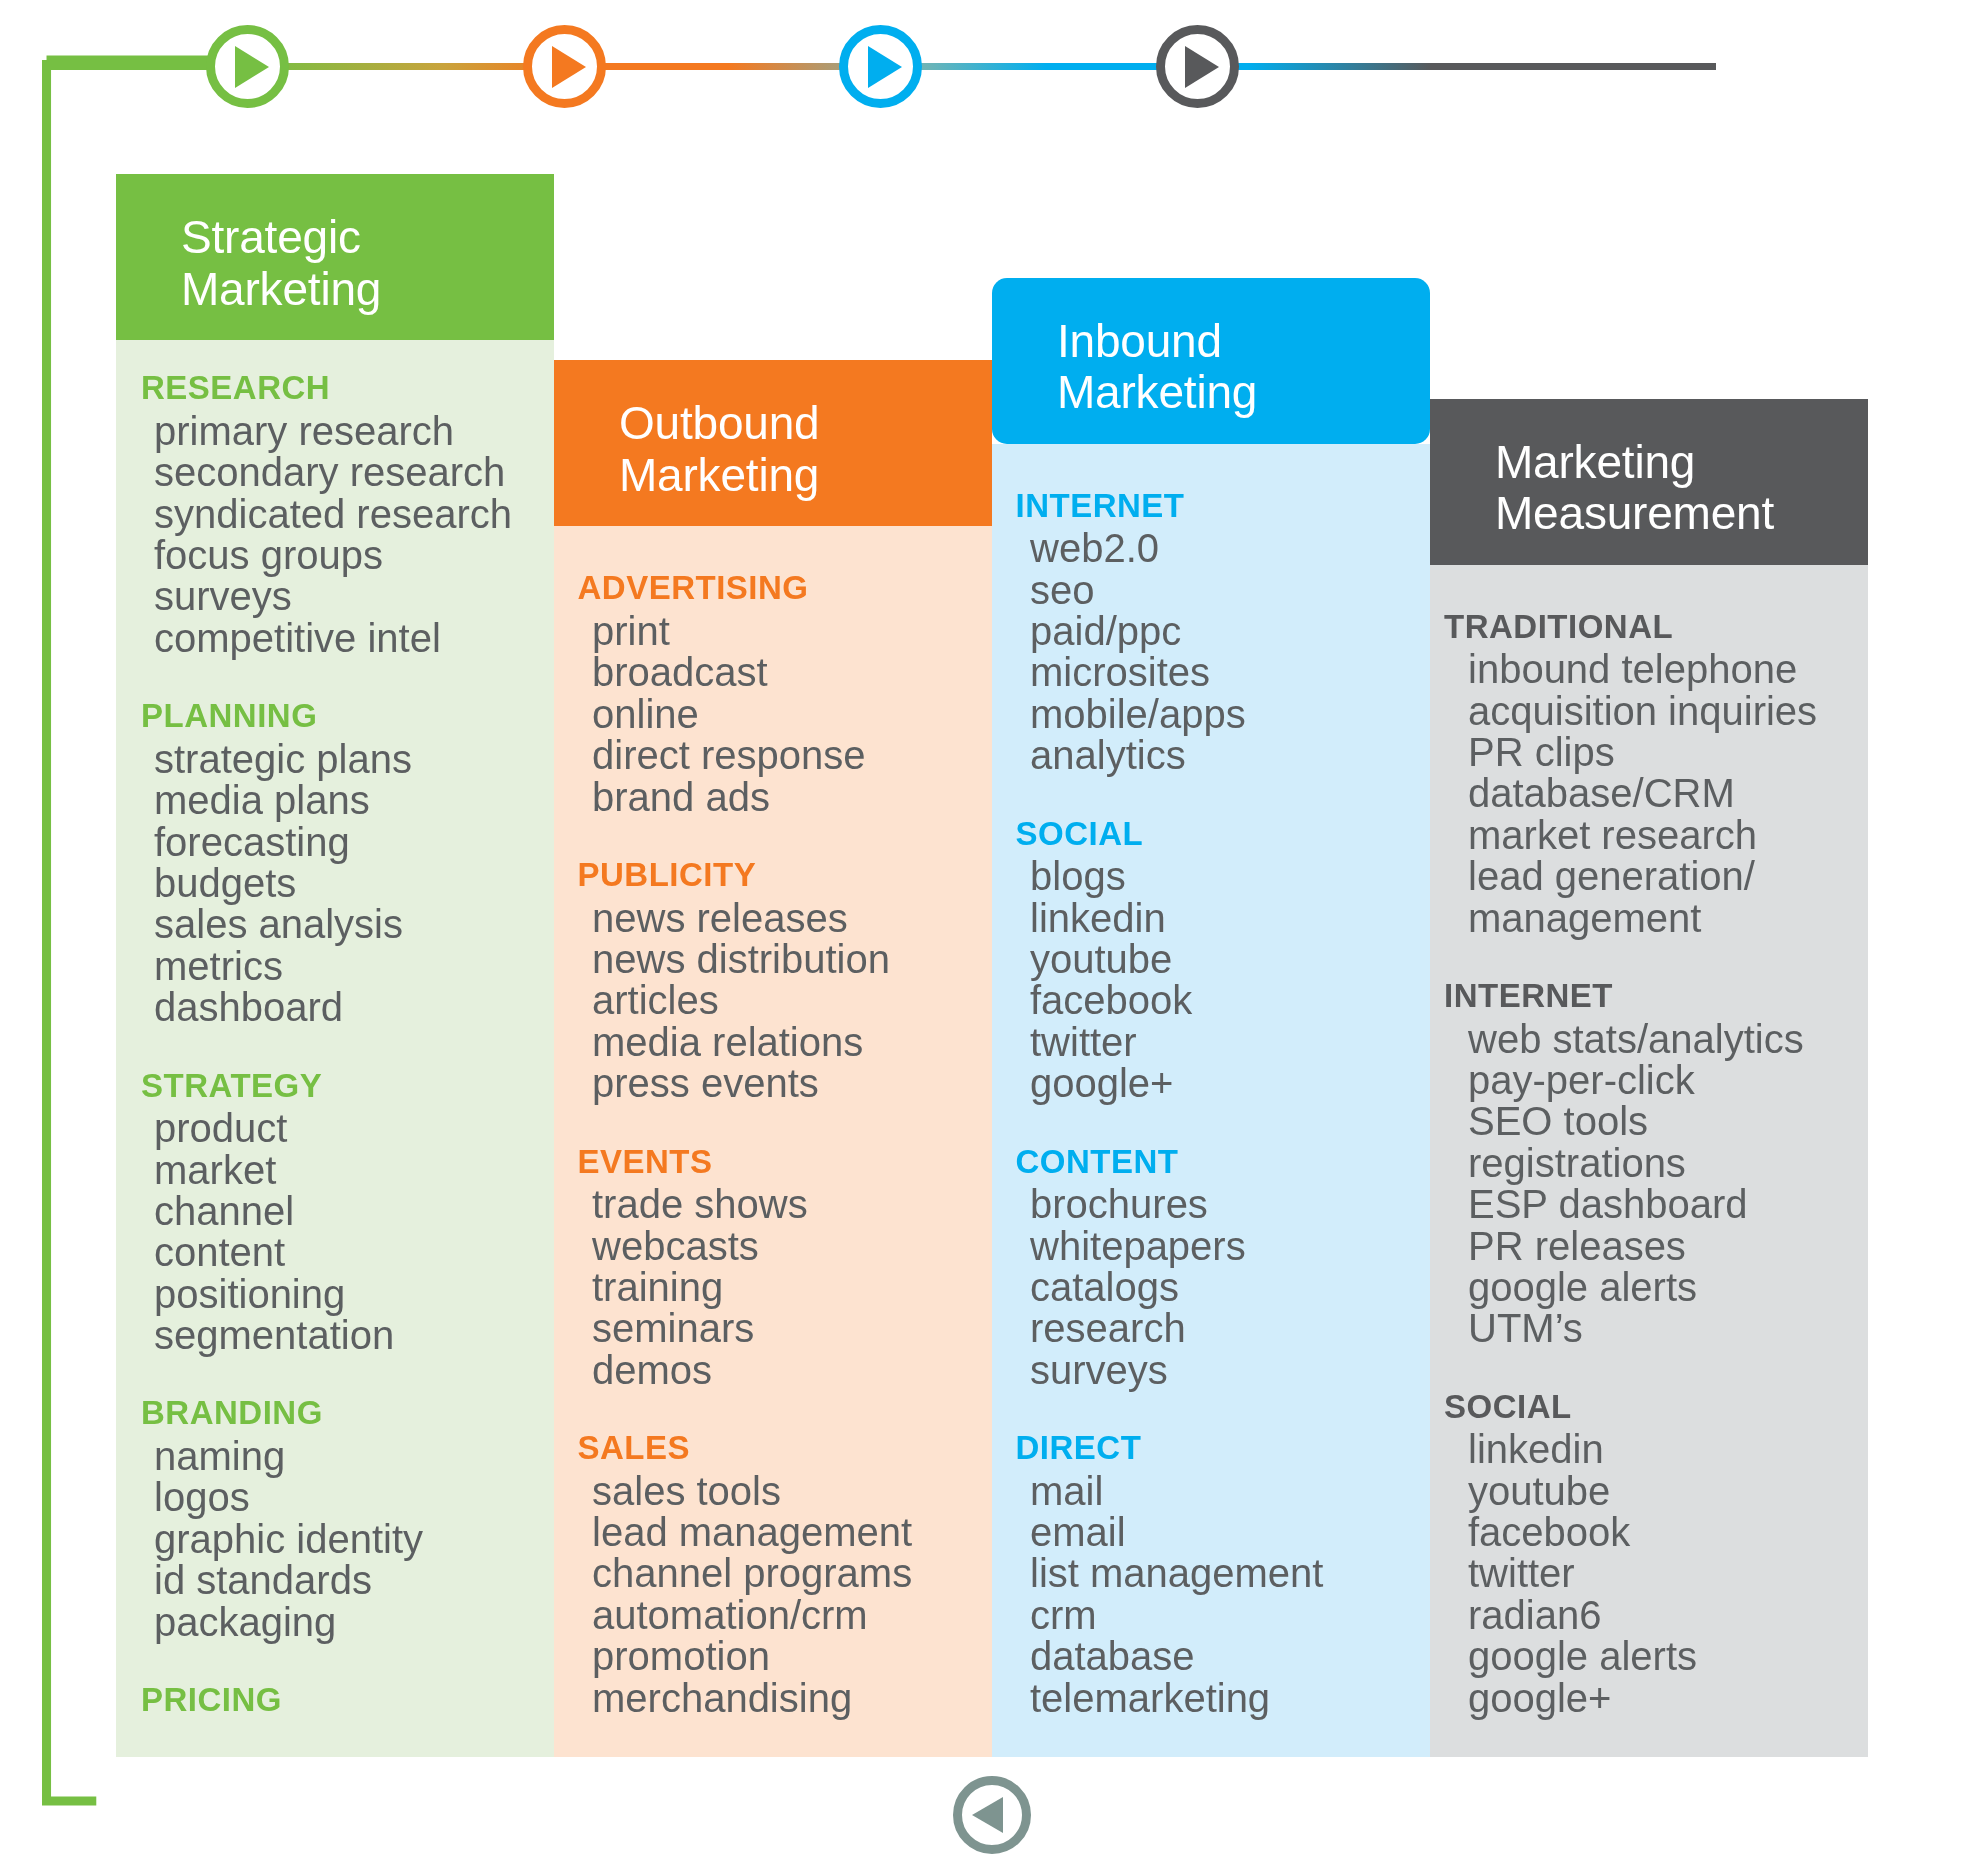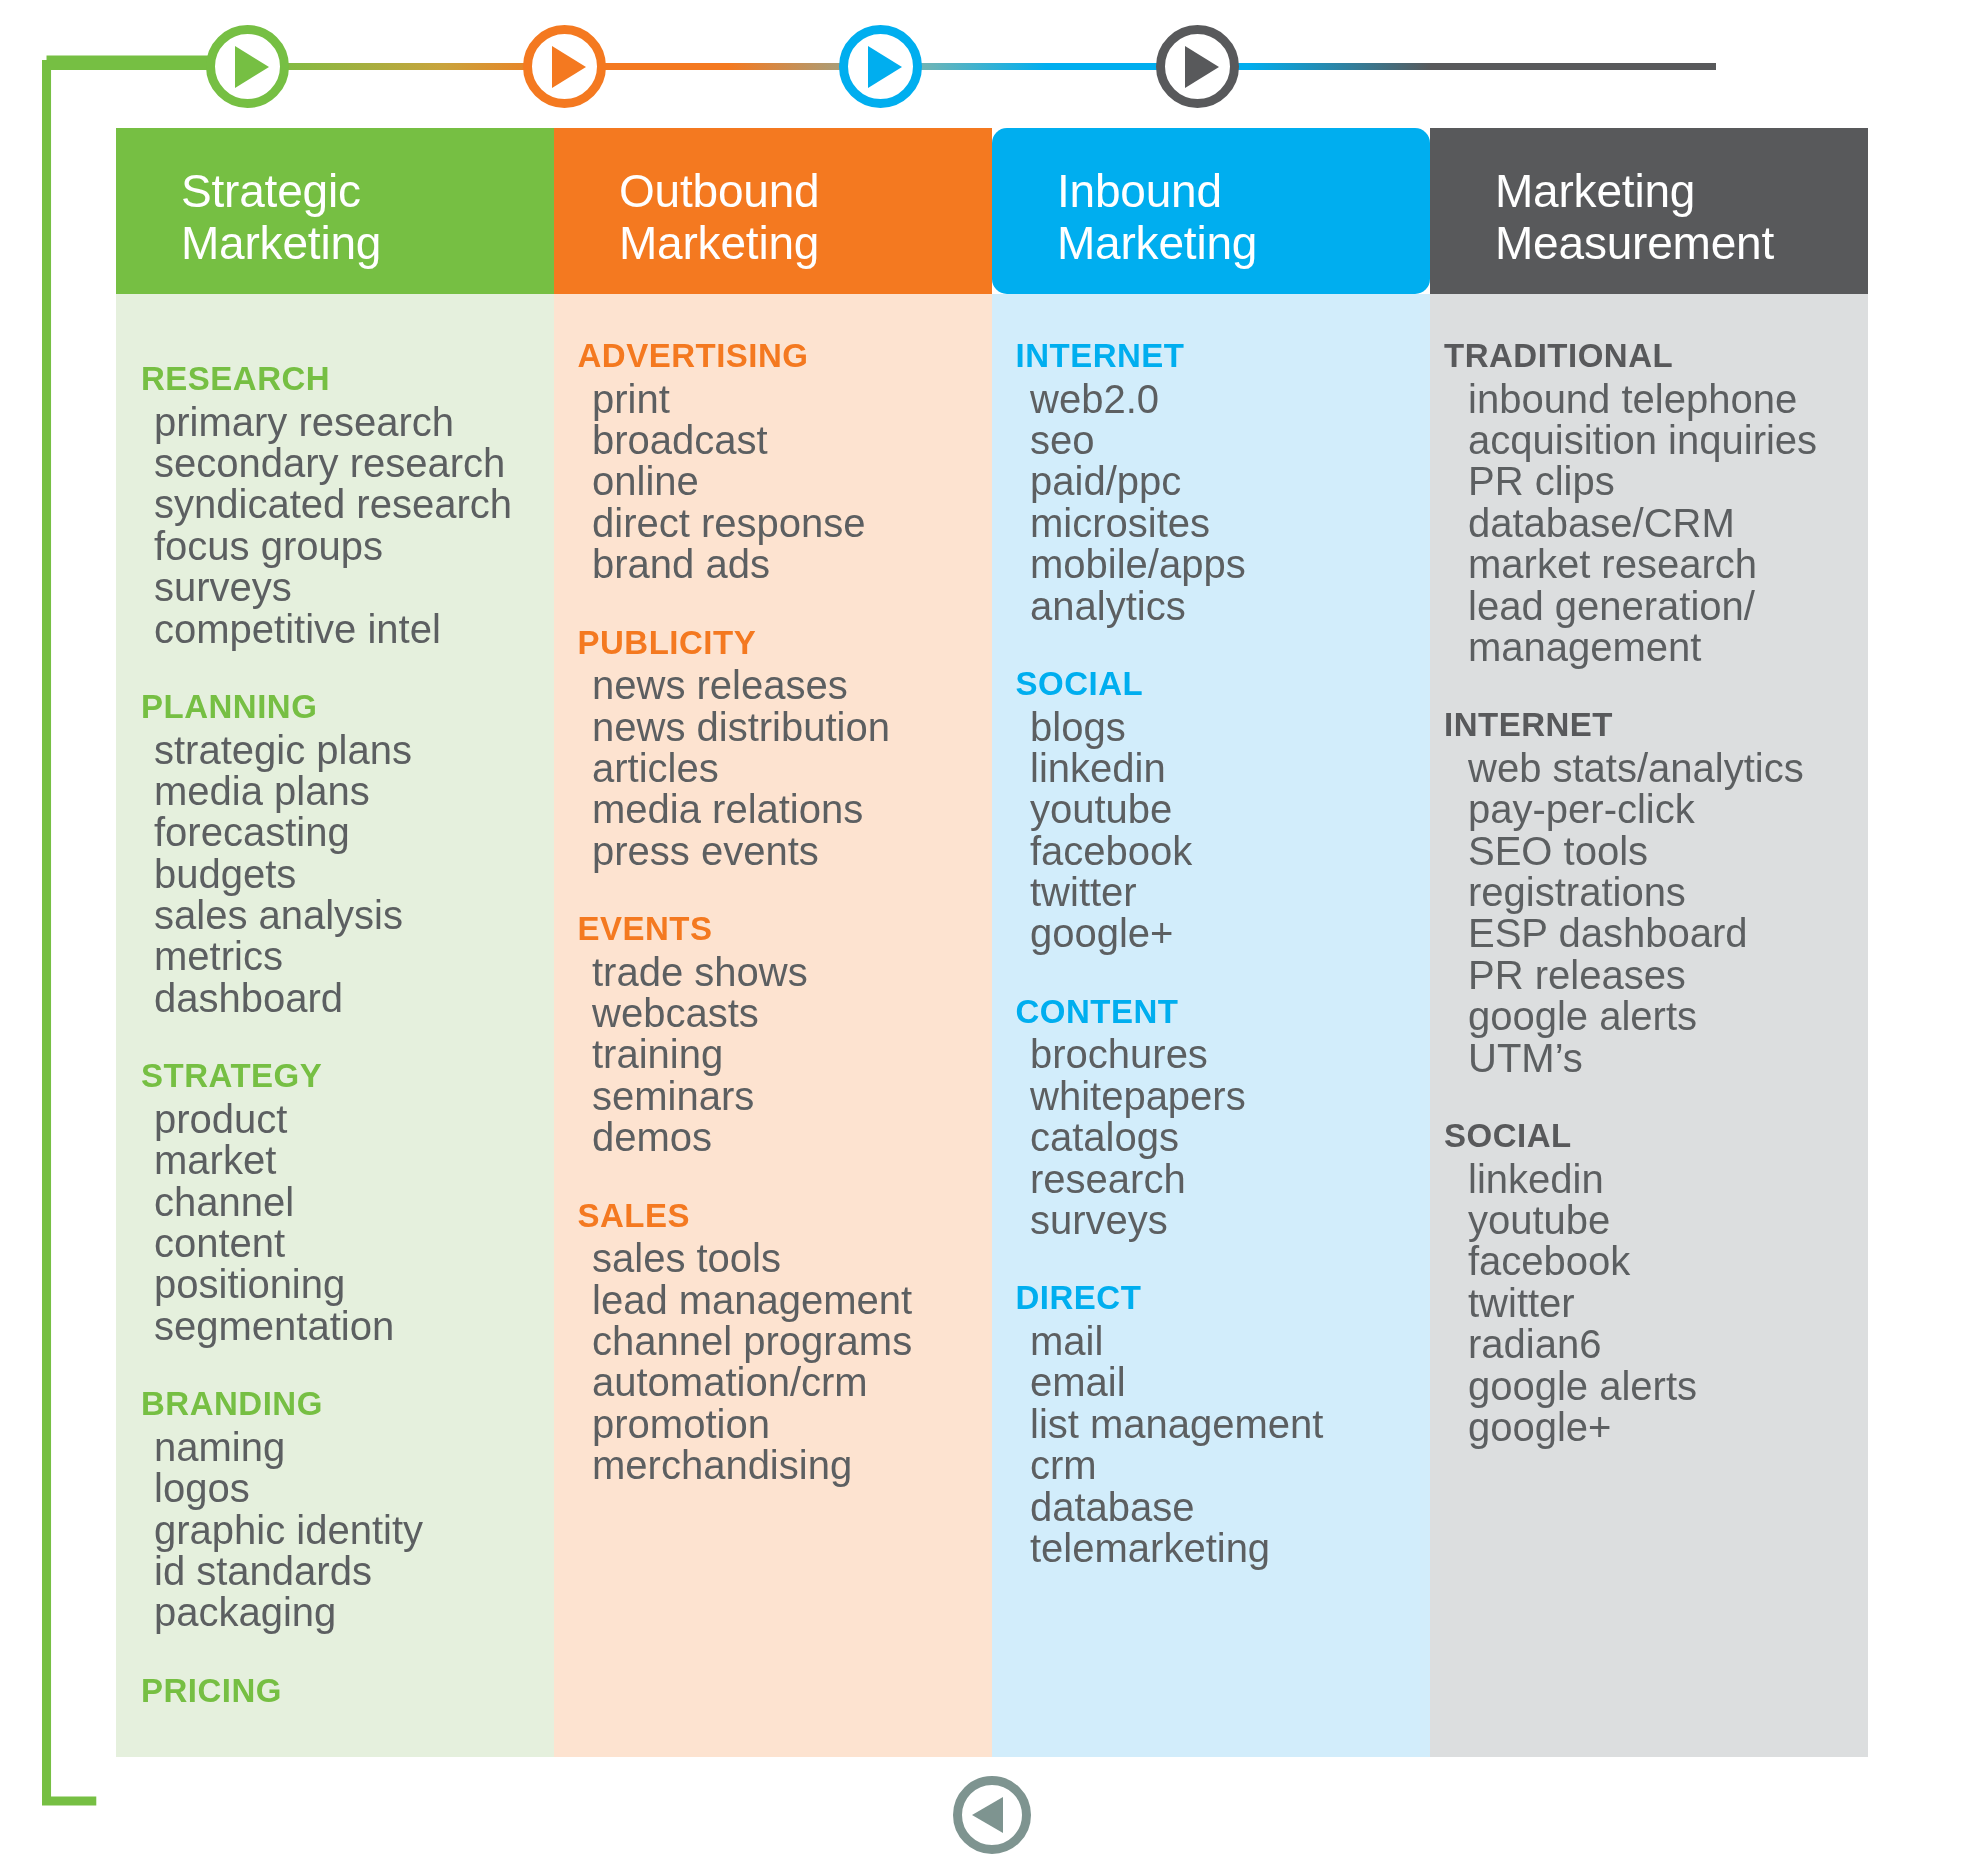--- a/index.html
+++ b/index.html
@@ -44,41 +44,42 @@
   }
   .play-node.rt .tri{ border-left:34px solid currentColor; margin-left:9px; }
   .play-node.lt .tri{ border-right:34px solid currentColor; margin-right:9px; }
 
   
   #columns{
     position:absolute;
     left:116px;top:128px;
     width:1752px;height:1629px;
     display:flex;
+    align-items:flex-end;
   }
   .col{
     flex:1 1 0;
     display:flex;flex-direction:column;
     min-width:0;
   }
   .col-head{
     height:166px;
     box-sizing:border-box;
     padding:38px 0 0 65px;
     color:#ffffff;
     font-size:46px;
     line-height:1.12;
     font-weight:400;
     letter-spacing:-0.2px;
     white-space:pre-line;
   }
   .col-body{
     flex:1 1 auto;
     box-sizing:border-box;
-    padding:66px 0 0 0;
+    padding:29px 0 0 0;
     position:relative;
   }
   .group{ margin-bottom:38px; }
   .group-title{
     font-size:33px;
     font-weight:bold;
     letter-spacing:0.5px;
     margin-left:25px;
     margin-bottom:3.6px;
   }

